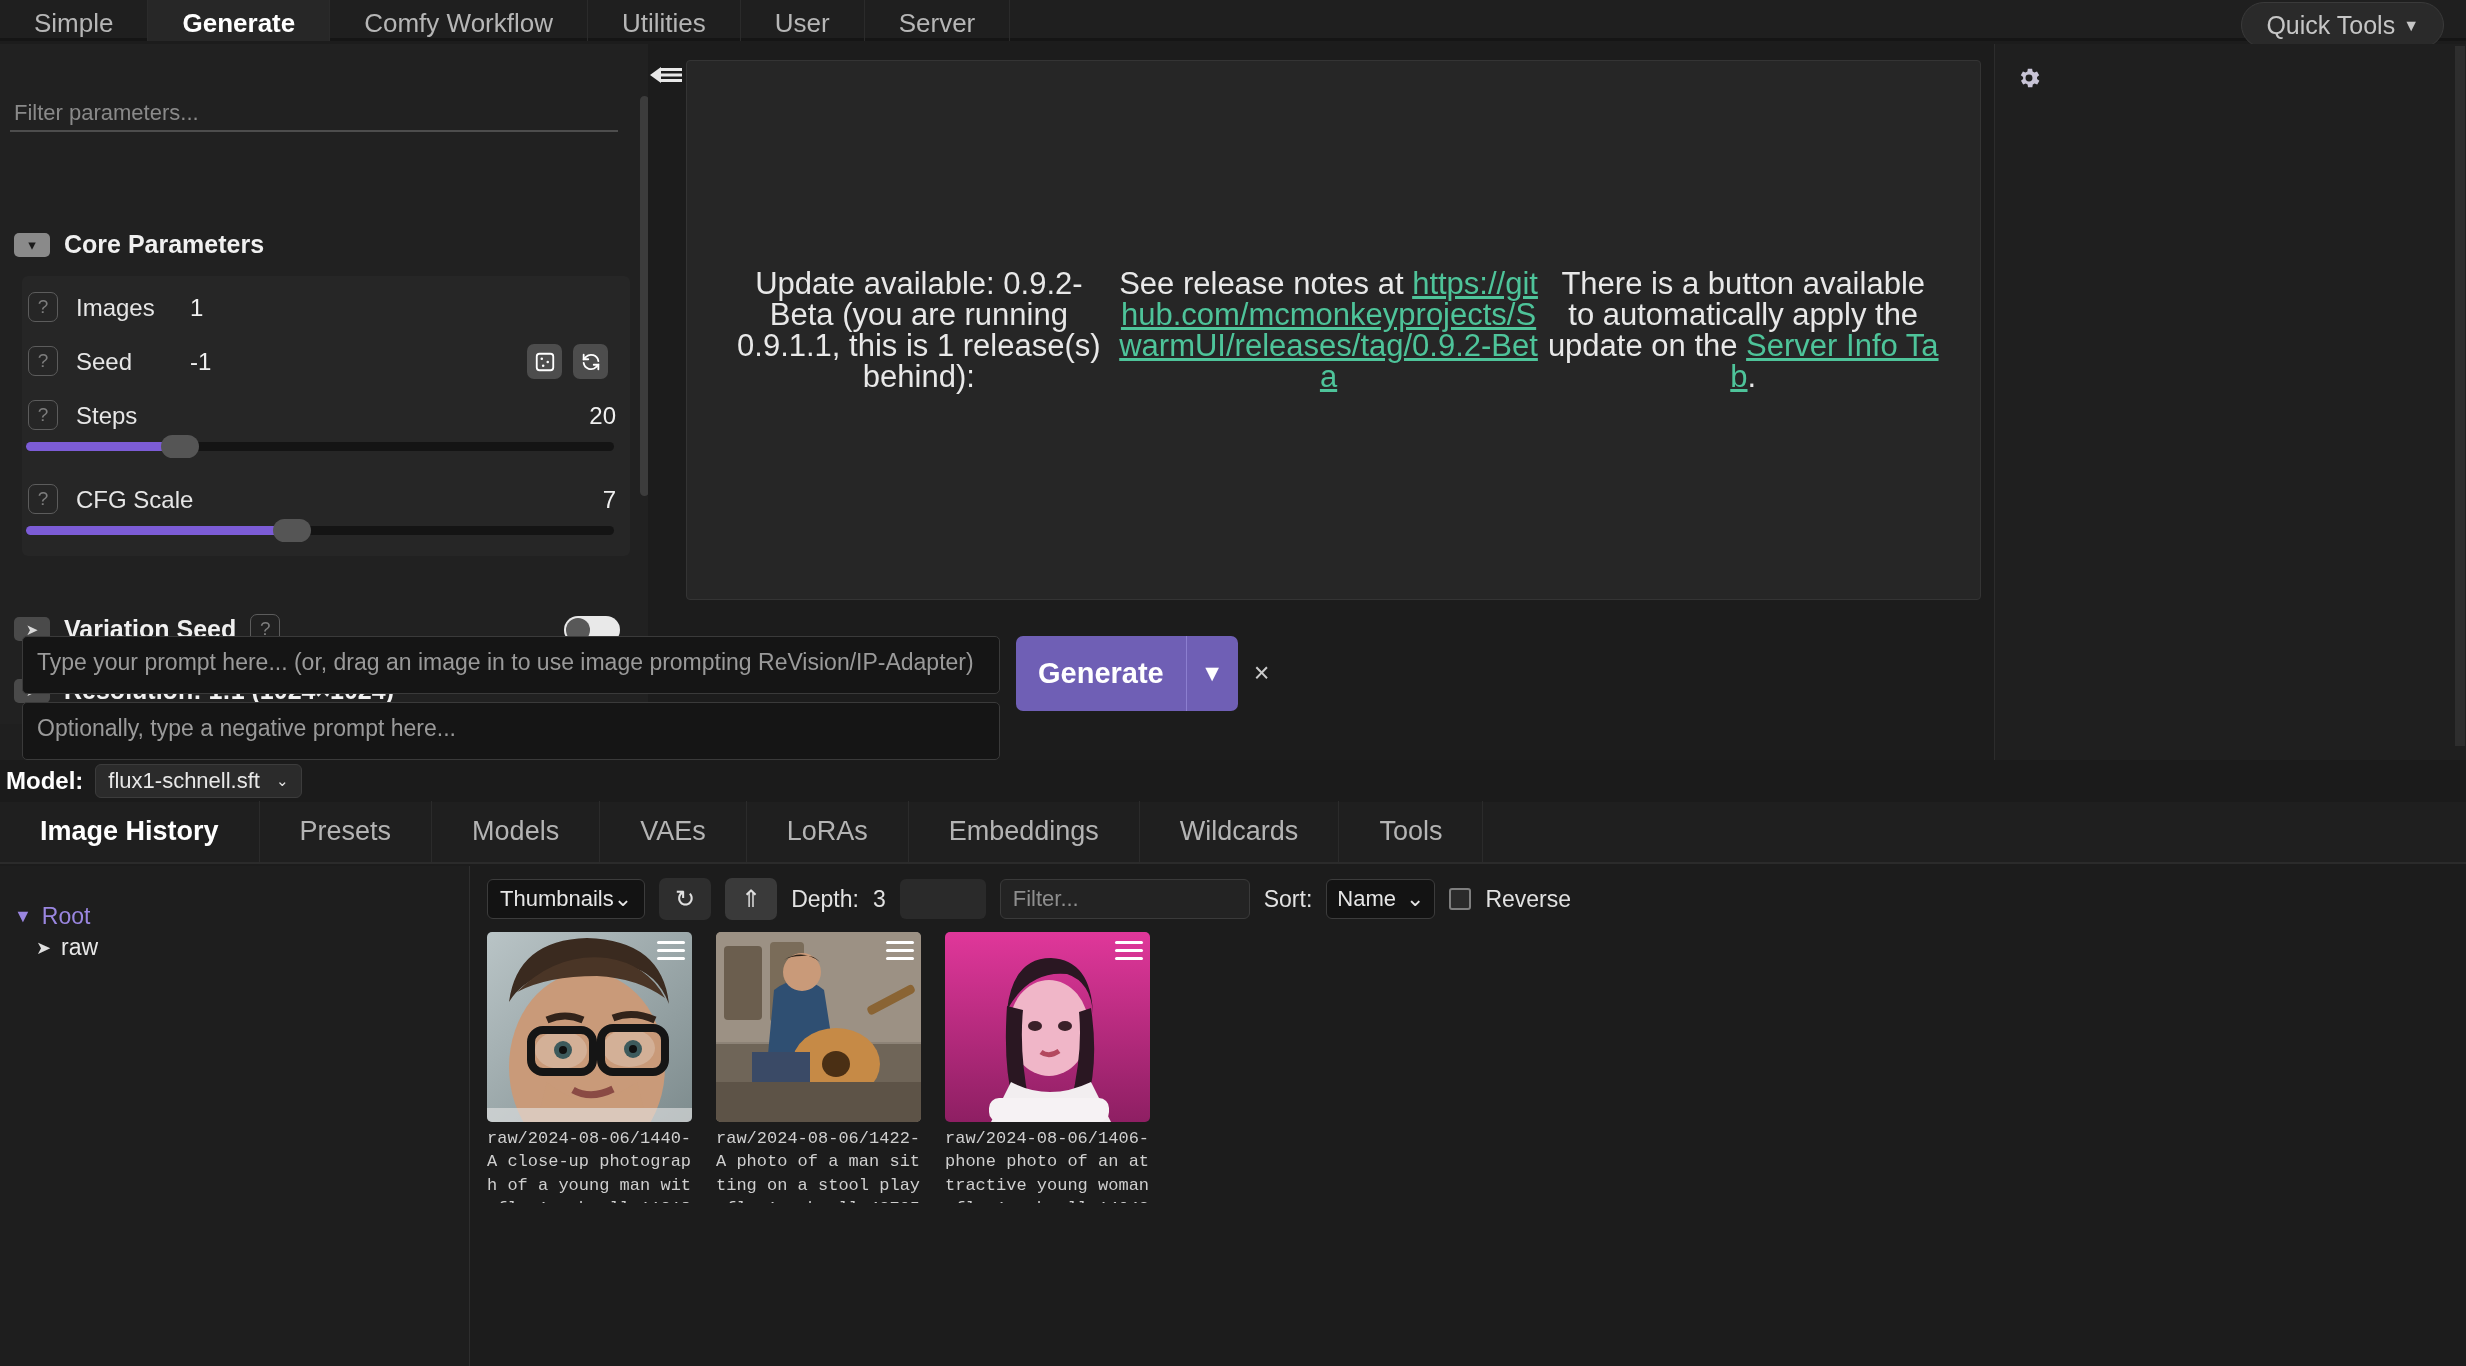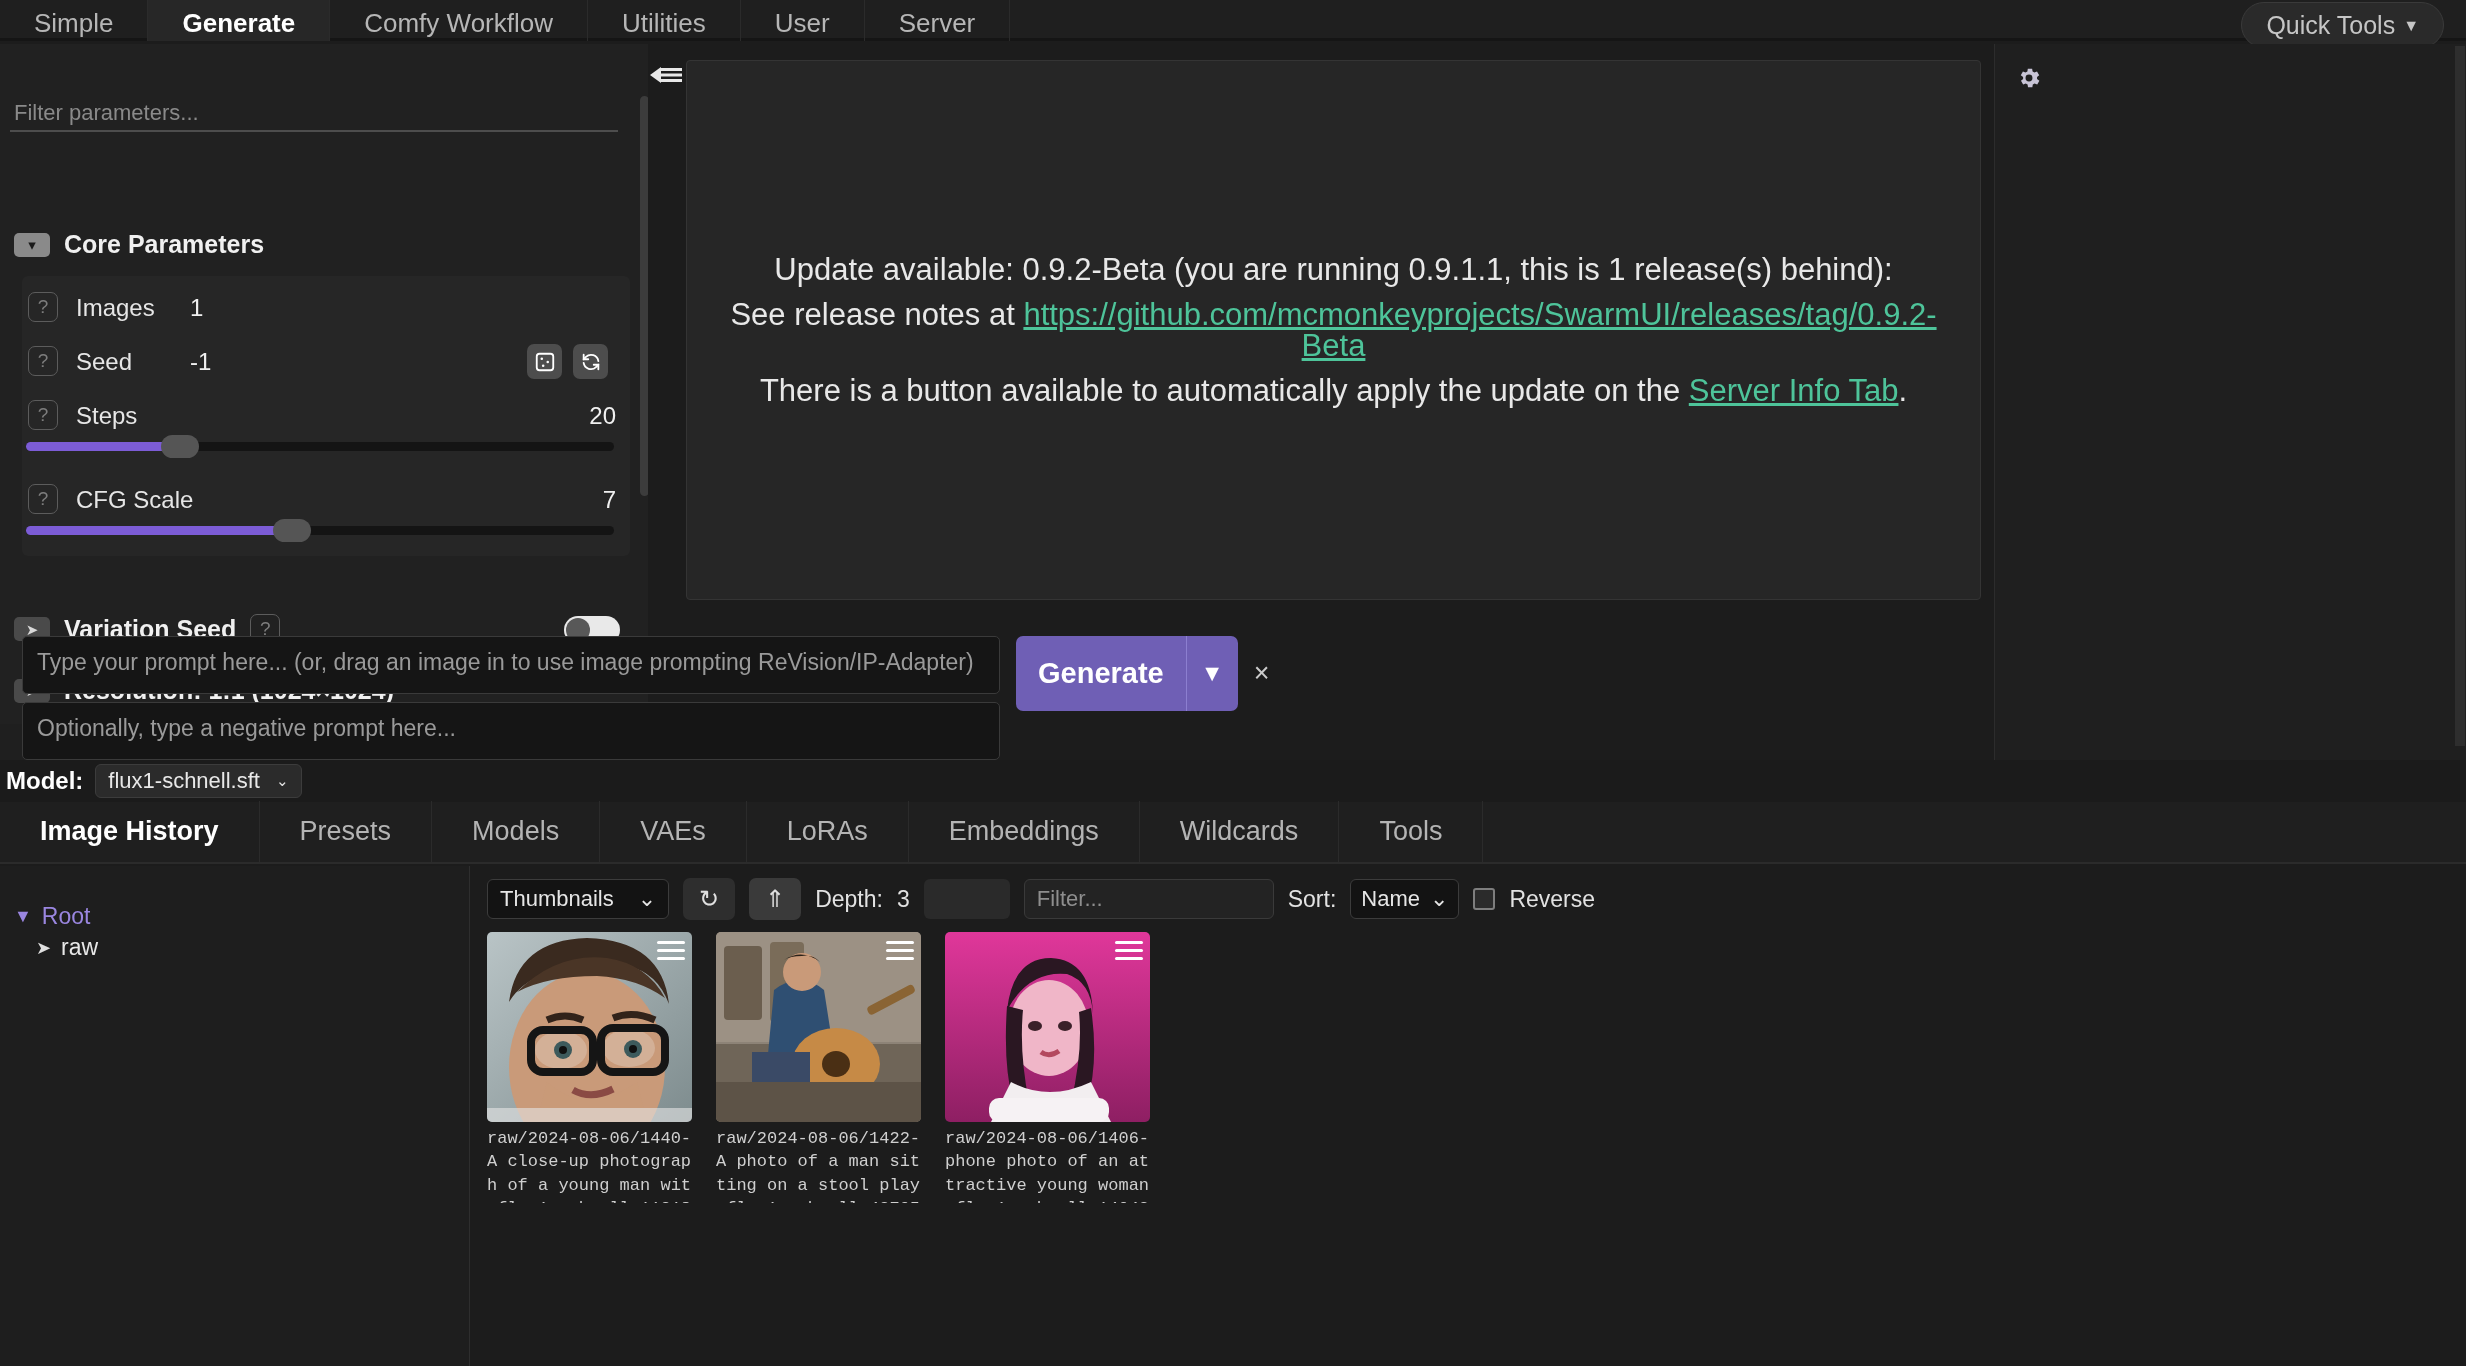--- a/index.html
+++ b/index.html
@@ -142,21 +142,21 @@
   .model-select .caret { font-size: 15px; }
 
   
   .centerpanel {
     position: absolute; left: 686px; top: 44px; width: 1300px; height: 716px;
     background: #1c1c1c;
   }
   .update-box {
     position: absolute; left: 0; top: 16px; width: 1295px; height: 540px;
     background: #262626; border: 1px solid #343434; border-radius: 4px;
-    display: flex; flex-direction: column; align-items: center; justify-content: center;
+    display: flex; align-items: center; justify-content: center;
     padding: 0 40px; text-align: center;
   }
   .update-line { font-size: 31px; color: #e8e8e8; line-height: 1.0; margin: 7px 0; }
   .update-wrap { font-size: 31px; color: #e8e8e8; line-height: 1.0; margin: 7px 0; max-width: 1250px; }
   .ulink { color: #4ec49a; text-decoration: underline; cursor: pointer; word-break: break-all; }
 
   .tokcount {
     position: absolute; right: 164px; top: 605px;
     font-size: 23px; color: #d2d2d2;
   }
@@ -236,21 +236,21 @@
     position: absolute; left: 471px; top: 866px; width: 1995px; height: 500px;
     background: #1c1c1c;
   }
   .hist-toolbar {
     position: absolute; left: 16px; top: 10px; height: 46px;
     display: flex; align-items: center; gap: 14px;
   }
   .sel-box {
     height: 40px; background: #131313; border: 1px solid #3c3c3c; border-radius: 6px;
     color: #e6e6e6; font-size: 22px; padding: 0 12px;
-    display: flex; align-items: center; justify-content: space-between; gap: 24px;
+    display: flex; align-items: center; justify-content: space-between; 
     cursor: pointer; white-space: nowrap;
   }
   .icon-btn {
     width: 52px; height: 42px; background: #2e2e2e; border-radius: 7px;
     display: flex; align-items: center; justify-content: center;
     color: #e0e0e0; font-size: 24px; cursor: pointer;
   }
   .icon-btn.alt { background: #3a3a3a; }
   .tb-text { font-size: 23px; color: #e2e2e2; white-space: nowrap; }
   .depth-field {

